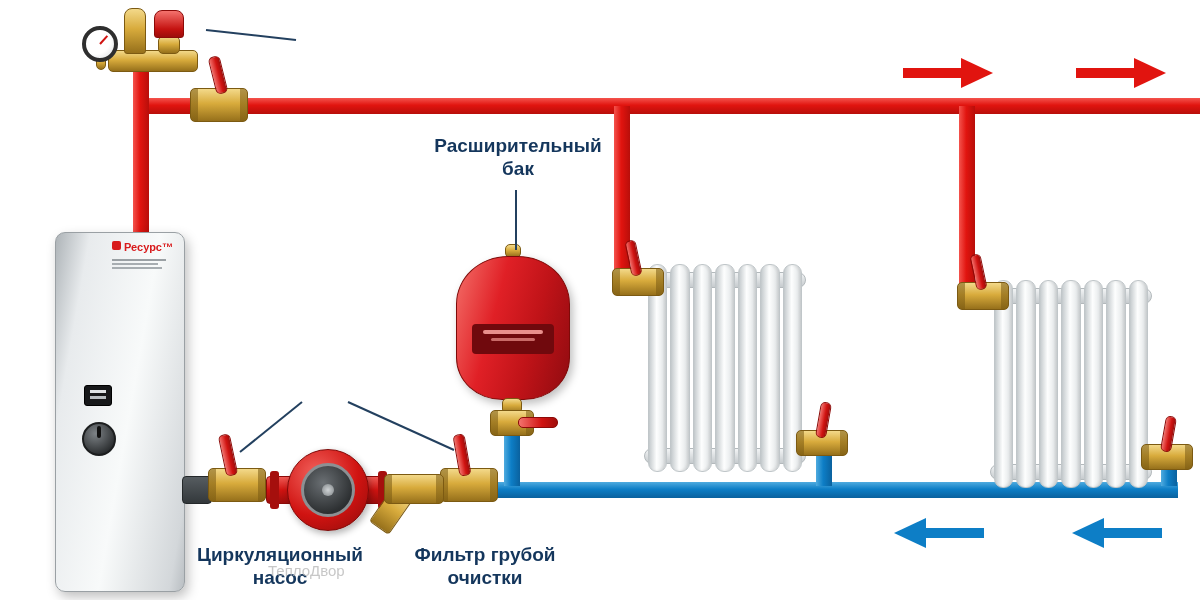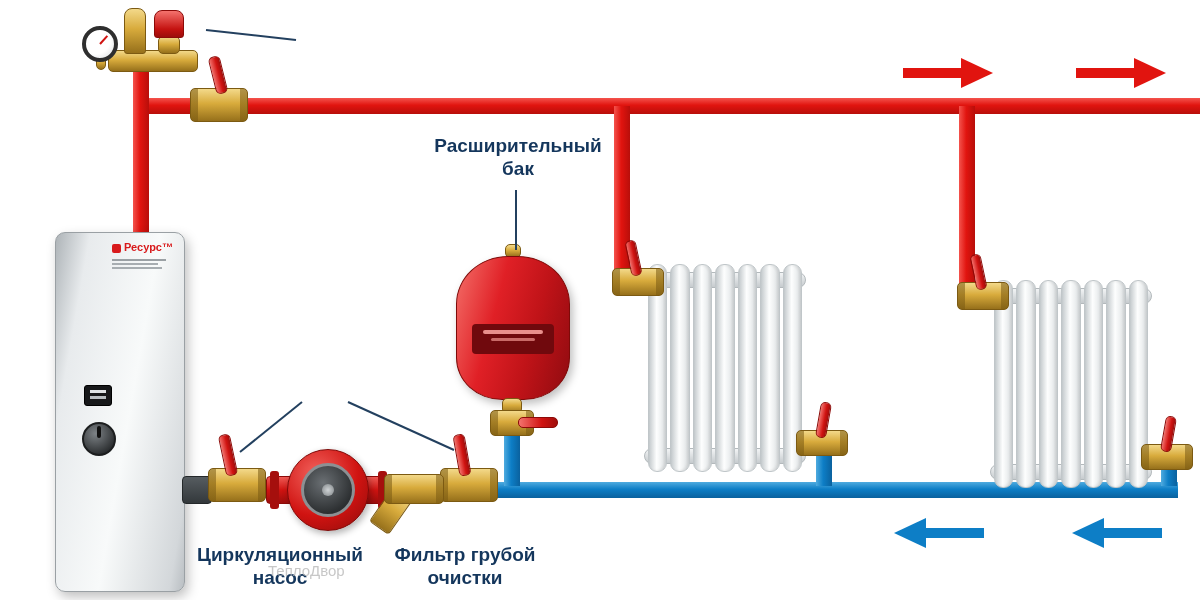--- a/index.html
+++ b/index.html
@@ -45,21 +45,21 @@
   <div style="position:absolute;left:154px;top:10px;width:30px;height:28px;z-index:4;background:linear-gradient(180deg,#f4726d,#c41210 70%,#9c0d0b);border:1px solid #8c0a08;border-radius:8px 8px 3px 3px"></div>
   <div class="brass" style="left:96px;top:56px;width:10px;height:14px;z-index:3"></div>
   <div class="gauge" style="left:82px;top:26px;width:36px;height:36px">
     <div class="needle"></div>
   </div>
 
   <div class="lever" style="left:212px;top:56px;width:12px;height:38px;transform:rotate(-14deg);z-index:4"></div>
   <div class="vbody" style="left:190px;top:88px;width:58px;height:34px;z-index:3"></div>
 
   <div style="position:absolute;left:55px;top:232px;width:130px;height:360px;z-index:2;border-radius:10px;border:1px solid #9aa0a4;background:linear-gradient(100deg,#aeb4b8 0,#e8ebed 18%,#f8fafa 55%,#d3d7da 92%,#b9bec2 100%);box-shadow:3px 5px 12px rgba(0,0,0,.25)">
-    <div style="position:absolute;left:56px;top:8px;display:flex;align-items:flex-end;gap:3px">
+    <div style="position:absolute;left:56px;top:8px;display:flex;align-items:flex-start;gap:3px">
       <span style="display:inline-block;width:9px;height:9px;background:#d81a1c;border-radius:2px"></span>
       <span style="color:#d81a1c;font-weight:bold;font-size:11px">Ресурс™</span>
     </div>
     <div style="position:absolute;left:56px;top:26px;width:54px;height:2px;background:#9aa0a4"></div>
     <div style="position:absolute;left:56px;top:30px;width:46px;height:2px;background:#a7adb1"></div>
     <div style="position:absolute;left:56px;top:34px;width:50px;height:2px;background:#a7adb1"></div>
     <div style="position:absolute;left:28px;top:152px;width:28px;height:21px;background:#17181a;border-radius:3px;border:1px solid #000">
       <div style="width:16px;height:3px;background:#dfe3e5;margin:4px auto 0"></div>
       <div style="width:16px;height:3px;background:#b9bec2;margin:3px auto 0"></div>
     </div>
@@ -149,17 +149,17 @@
       <polygon points="926,518 894,533 926,548" stroke="none"></polygon>
       <line x1="1162" y1="533" x2="1104" y2="533" stroke-width="10"></line>
       <polygon points="1104,518 1072,533 1104,548" stroke="none"></polygon>
     </g>
   </svg>
 
   <div class="label" style="left:424px;top:134px;width:188px">Расширительный
 бак</div>
   <div class="label" style="left:188px;top:543px;width:184px">Циркуляционный
 насос</div>
-  <div class="label" style="left:388px;top:543px;width:154px">Фильтр грубой
+  <div class="label" style="left:408px;top:543px;width:154px">Фильтр грубой
 очистки</div>
   <div style="position:absolute;left:268px;top:562px;color:#b5b5b5;font-size:15px;z-index:7;opacity:.75">ТеплоДвор</div>
 
 </div>
 
 </body></html>

